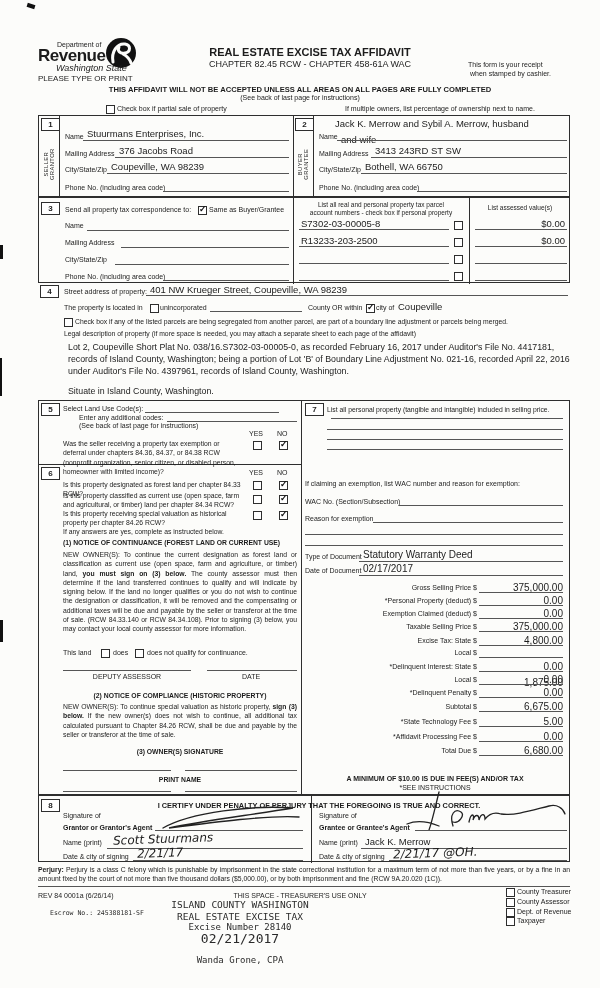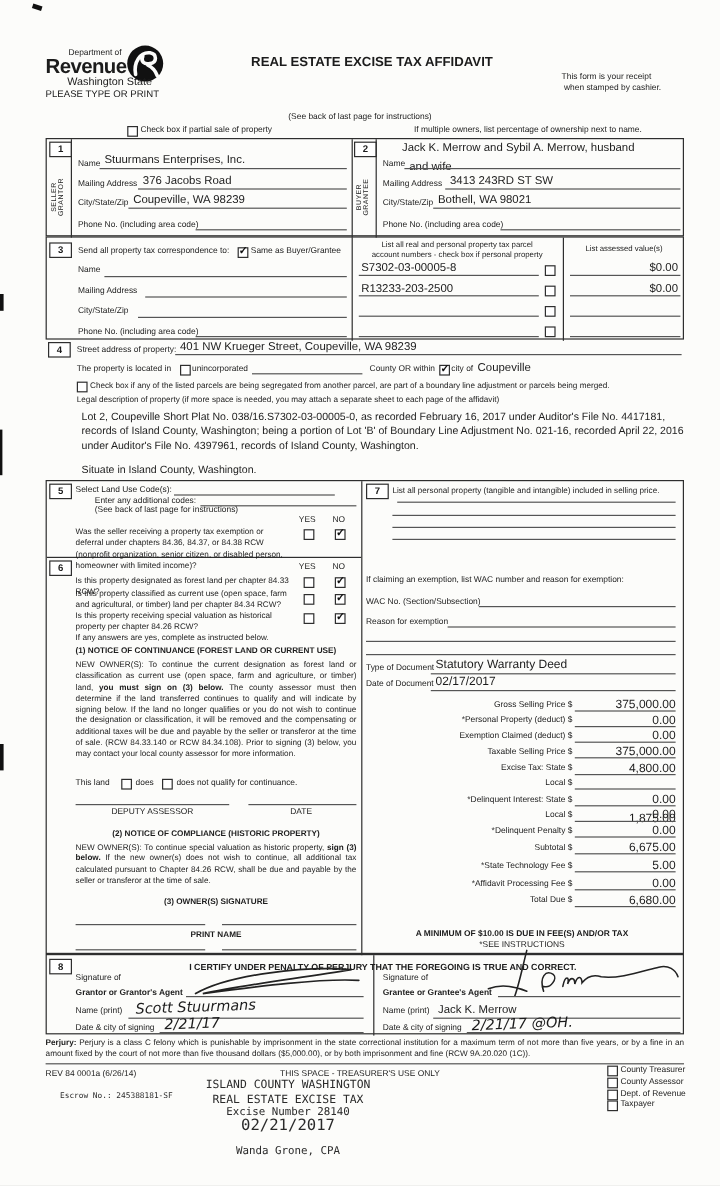--- a/index.html
+++ b/index.html
@@ -37,25 +37,27 @@
   <div class="artifact" style="left:0;top:358px;width:2px;height:38px;"></div>
   <div class="artifact" style="left:0;top:620px;width:3px;height:22px;"></div>
 
   <div class="abs" style="left:0;top:0;width:600px;height:115px;">
     <div class="sm" style="left:57px;top:41px;font-size:7px;">Department of</div>
     <div class="abs" style="left:38px;top:46px;font-size:17px;font-weight:bold;letter-spacing:-.5px;">Revenue</div>
     <svg class="abs" style="left:103px;top:36px;" width="36" height="34" viewBox="0 0 36 34">
       <circle cx="18" cy="17" r="15" fill="#111"></circle>
       <path d="M10 26 C8 16 14 7 22 8 C28 9 28 16 22 17 C17 18 14 15 16 11 M20 18 C24 20 27 24 28 27" stroke="#fcfcfa" stroke-width="3" fill="none" stroke-linecap="round"></path>
     </svg>
-    <div class="abs" style="left:56px;top:63px;font-size:9px;">Washington State</div>
+    <div class="abs" style="left:56px;top:63px;font-size:9px;font-style:italic;">Washington State</div>
     <div class="lbl" style="left:38px;top:74px;font-size:8px;">PLEASE TYPE OR PRINT</div>
     <div class="abs c" style="left:150px;top:46px;width:320px;font-size:11px;font-weight:bold;">REAL ESTATE EXCISE TAX AFFIDAVIT</div>
+    <div class="abs c" style="left:150px;top:59px;width:320px;font-size:9px;">CHAPTER 82.45 RCW - CHAPTER 458-61A WAC</div>
     <div class="sm" style="left:468px;top:61px;font-size:7px;">This form is your receipt</div>
     <div class="sm" style="left:470px;top:70px;font-size:7px;">when stamped by cashier.</div>
+    <div class="abs c bold" style="left:30px;top:85px;width:540px;font-size:7.6px;">THIS AFFIDAVIT WILL NOT BE ACCEPTED UNLESS ALL AREAS ON ALL PAGES ARE FULLY COMPLETED</div>
     <div class="abs c" style="left:30px;top:94px;width:540px;font-size:7px;">(See back of last page for instructions)</div>
     <span class="chk" style="left:106px;top:105px;"></span>
     <div class="lbl" style="left:117px;top:105px;">Check box if partial sale of property</div>
     <div class="lbl" style="left:345px;top:105px;">If multiple owners, list percentage of ownership next to name.</div>
   </div>
 
   <div class="box" style="left:38px;top:115px;width:532px;height:82px;">
     <div class="vline" style="left:254px;top:0;height:82px;"></div>
 
     <div class="numbox" style="left:2px;top:2px;">1</div>
@@ -83,21 +85,21 @@
         <div>GRANTEE</div>
     </div>
     <div class="fill" style="left:296px;top:2px;">Jack K. Merrow and Sybil A. Merrow, husband</div>
     <div class="lbl" style="left:280px;top:17px;">Name</div>
     <div class="fill" style="left:302px;top:18px;">and wife</div>
     <div class="ln" style="left:298px;top:24px;width:230px;"></div>
     <div class="lbl" style="left:280px;top:34px;">Mailing Address</div>
     <div class="fill" style="left:336px;top:29px;">3413 243RD ST SW</div>
     <div class="ln" style="left:332px;top:41px;width:196px;"></div>
     <div class="lbl" style="left:280px;top:50px;">City/State/Zip</div>
-    <div class="fill" style="left:326px;top:45px;">Bothell, WA 98021</div>
+    <div class="fill" style="left:326px;top:45px;">Bothell, WA 66750</div>
     <div class="ln" style="left:322px;top:57px;width:206px;"></div>
     <div class="lbl" style="left:280px;top:68px;">Phone No. (including area code)</div>
     <div class="ln" style="left:378px;top:75px;width:150px;"></div>
   </div>
 
   <div class="box" style="left:38px;top:197px;width:532px;height:86px;">
     <div class="vline" style="left:254px;top:0;height:86px;"></div>
     <div class="vline" style="left:430px;top:0;height:86px;"></div>
     <div class="numbox" style="left:2px;top:4px;">3</div>
     <div class="lbl" style="left:26px;top:8px;">Send all property tax correspondence to:</div>

